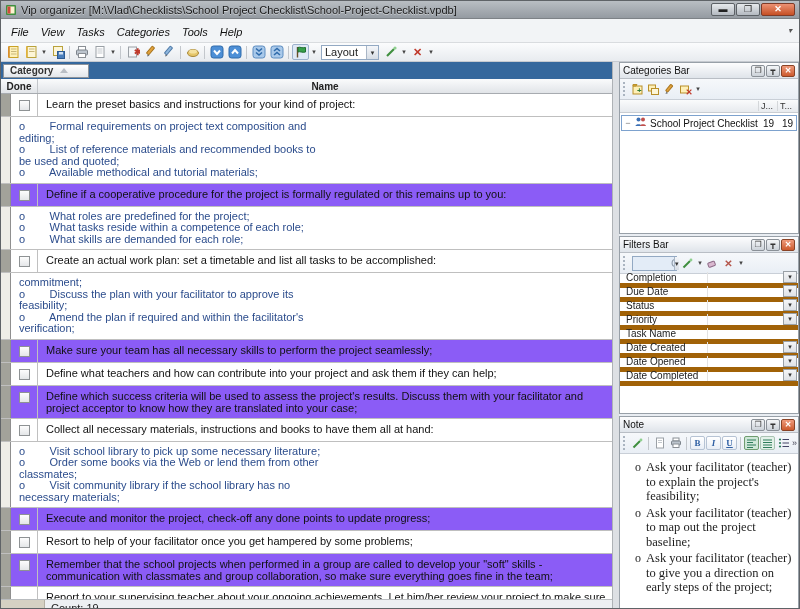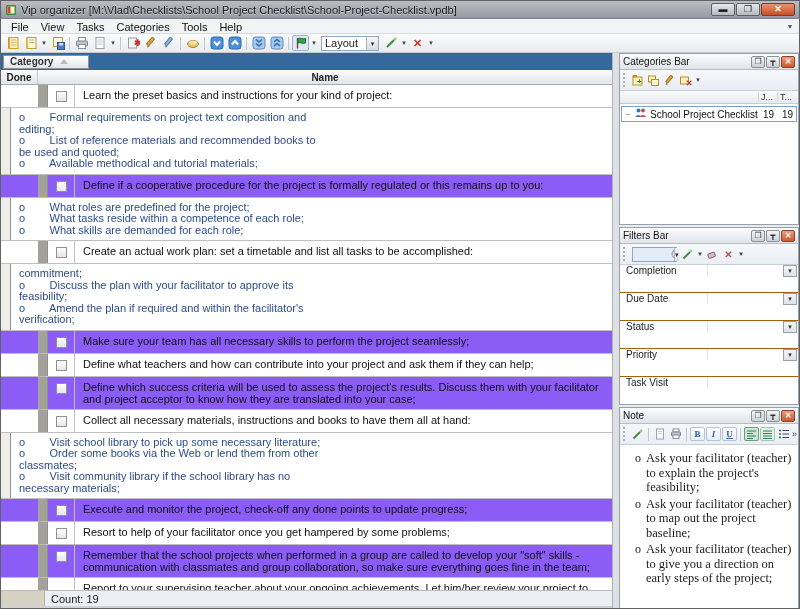--- a/index.html
+++ b/index.html
@@ -9,21 +9,21 @@
 
   
   .titlebar { height:18px; background:linear-gradient(#b9bec3,#959ba2); display:flex; align-items:center; padding:0 4px; gap:4px; border-bottom:1px solid #7d8287; }
   .titlebar .app-ico { width:12px; height:12px; flex:0 0 auto; }
   .titlebar .title { font-size:11px; color:#1a1a1a; text-shadow:0 1px 0 rgba(255,255,255,.45); white-space:nowrap; overflow:hidden; flex:1; }
   .winbtns { display:flex; gap:1px; }
   .winbtn { width:24px; height:13px; border:1px solid #5c6166; border-radius:2px; background:linear-gradient(#e6e9ec,#b4bac1); font-size:9px; line-height:11px; text-align:center; color:#222; }
   .winbtn.close { width:34px; background:linear-gradient(#ec9274,#c64f24); color:#fff; border-color:#7e3b28; font-weight:bold; }
 
   
-  .menubar { height:15px; background:#f2f4f6; border-bottom:1px solid #d9dcdf; display:flex; align-items:center; padding:0 4px; }
+  .menubar { height:24px; background:#f2f4f6; border-bottom:1px solid #d9dcdf; display:flex; align-items:center; padding:0 4px;font-style:italic; }
   .menu-item { font-size:11px; color:#111; padding:0 6px; line-height:15px; }
   .menubar .overflow { margin-left:auto; font-size:8px; color:#555; padding-right:3px; }
 
   
   .toolbar { height:19px; background:linear-gradient(#fbfcfd,#e8ebef); border-bottom:1px solid #c6cad0; display:flex; align-items:center; padding:0 3px; gap:1px; }
   .ti { width:17px; height:16px; display:flex; align-items:center; justify-content:center; border-radius:2px; }
   .ti svg { display:block; }
   .ti.pressed { border:1px solid #9db2cc; background:#dfe9f6; }
   .tsep { width:1px; height:13px; background:#c3c7cc; margin:0 2px; }
   .tdrop { font-size:7px; color:#444; width:8px; text-align:center; }
@@ -43,21 +43,21 @@
   .cat-btn { height:14px; background:linear-gradient(#ffffff,#e3e6ea); border:1px solid #8d939a; display:flex; align-items:center; gap:7px; padding:0 6px; width:86px; }
   .cat-btn .lbl { font-size:10px; font-weight:bold; color:#333; }
   .cat-btn .tri { width:0; height:0; border-left:4px solid transparent; border-right:4px solid transparent; border-bottom:5px solid #b9bec4; }
   .colhead { height:15px; display:flex; background:linear-gradient(#fafbfc,#e1e4e8); border-bottom:1px solid #a7abb0; flex:0 0 auto; }
   .colhead .c-done { width:37px; text-align:center; font-size:10px; font-weight:bold; color:#222; line-height:15px; border-right:1px solid #c3c6ca; }
   .colhead .c-name { flex:1; text-align:center; font-size:10px; font-weight:bold; color:#222; line-height:15px; }
 
   
   .rows { flex:1; overflow:hidden; display:flex; flex-direction:column; background:#fff; }
   .row { display:flex; border-bottom:1px solid #bfbfbf; flex:0 0 auto; }
-  .row.task { background:#fff;padding-left:37px; }
+  .row.task { background:#fff; }
   .row.task.tan { background:#8b5cf6; }
   .gutter { width:10px; flex:0 0 auto; border-right:1px solid #8f8f8f; background:#a2a29a; }
   .row.note .gutter { background:#eeede7; }
   .done-cell { width:27px; flex:0 0 auto; border-right:1px solid #c0c0c0; display:flex; align-items:center; justify-content:center; padding:5px 0; align-items:flex-start; }
   .checkbox { width:11px; height:11px; border:1px solid #8e9294; background:linear-gradient(#fdfdfd,#e4e6e8); margin-top:1px; }
   .name-cell { flex:1; font-size:11px; color:#111; padding:4px 6px 4px 8px; line-height:12px; }
   .note-body { flex:1; padding:4px 4px 4px 8px; }
   .note-line { font-size:11px; line-height:11.5px; color:#2b4c8c; white-space:pre; overflow:hidden; }
   .row.filler { flex:1 1 auto; border-bottom:none; background:#fff; }
   .status-row { height:16px; flex:0 0 auto; background:#edf0f3; border-top:1px solid #b9bcbf; display:flex; align-items:center; }
@@ -80,21 +80,21 @@
 
   .cat-colhead { height:13px; border-bottom:1px solid #c9cdd2; background:linear-gradient(#fafbfc,#e7eaee); display:flex; justify-content:flex-end; align-items:center; padding-right:2px; flex:0 0 auto; }
   .cat-colhead span { font-size:9px; color:#333; width:19px; text-align:left; border-left:1px solid #d4d7da; padding-left:2px; }
   .cat-tree { flex:1; background:#fff; padding-top:2px; }
   .cat-item { display:flex; align-items:center; height:16px; border:1px solid #7da2ce; margin:0 1px; background:#fff; }
   .cat-item .dash { font-size:9px; color:#777; width:12px; text-align:center; }
   .cat-item .label { flex:1; font-size:10px; color:#111; white-space:nowrap; overflow:hidden; }
   .cat-item .cnt { width:19px; font-size:10px; color:#111; text-align:right; padding-right:3px; }
 
   .f-rows { flex:1; background:#fff; }
-  .f-row { display:flex; align-items:flex-start; height:28px; border-bottom:1px solid #a16207; }
+  .f-row { display:flex; align-items:flex-end; height:14px; border-bottom:5px solid #a16207; }
   .f-row .f-label { width:88px; font-size:10px; color:#222; padding-left:6px; white-space:nowrap; overflow:hidden; border-right:1px solid #e3e3e3; flex:0 0 auto; }
   .f-row .f-val { flex:1; }
   .f-row .f-drop { width:14px; height:12px; margin-right:1px; background:linear-gradient(#f4f5f7,#dfe2e6); border:1px solid #9aa0a6; font-size:7px; color:#333; text-align:center; line-height:10px; flex:0 0 auto; }
 
   .note-content { flex:1; background:#fff; padding:6px 4px 4px 10px; overflow:hidden; }
   .nb { display:flex; margin-bottom:2px; }
   .nb .o { width:16px; flex:0 0 auto; font-family:"Liberation Serif", serif; font-size:12px; color:#1c1c1c; text-align:center; }
   .nb .txt { flex:1; font-family:"Liberation Serif", serif; font-size:12.5px; line-height:14.5px; color:#1c1c1c; padding-right:2px; }
 
   .mini { width:15px; height:14px; display:flex; align-items:center; justify-content:center; border-radius:2px; }
@@ -484,21 +484,21 @@
               <div class="f-label">Status</div>
               <div class="f-val"></div>
               <div class="f-drop">▾</div>
             </div>
             <div class="f-row">
               <div class="f-label">Priority</div>
               <div class="f-val"></div>
               <div class="f-drop">▾</div>
             </div>
             <div class="f-row">
-              <div class="f-label">Task Visit</div>
+              <div class="f-label">Task Name</div>
               <div class="f-val"></div>
             </div>
             <div class="f-row">
               <div class="f-label">Date Created</div>
               <div class="f-val"></div>
               <div class="f-drop">▾</div>
             </div>
             <div class="f-row">
               <div class="f-label">Date Opened</div>
               <div class="f-val"></div>

